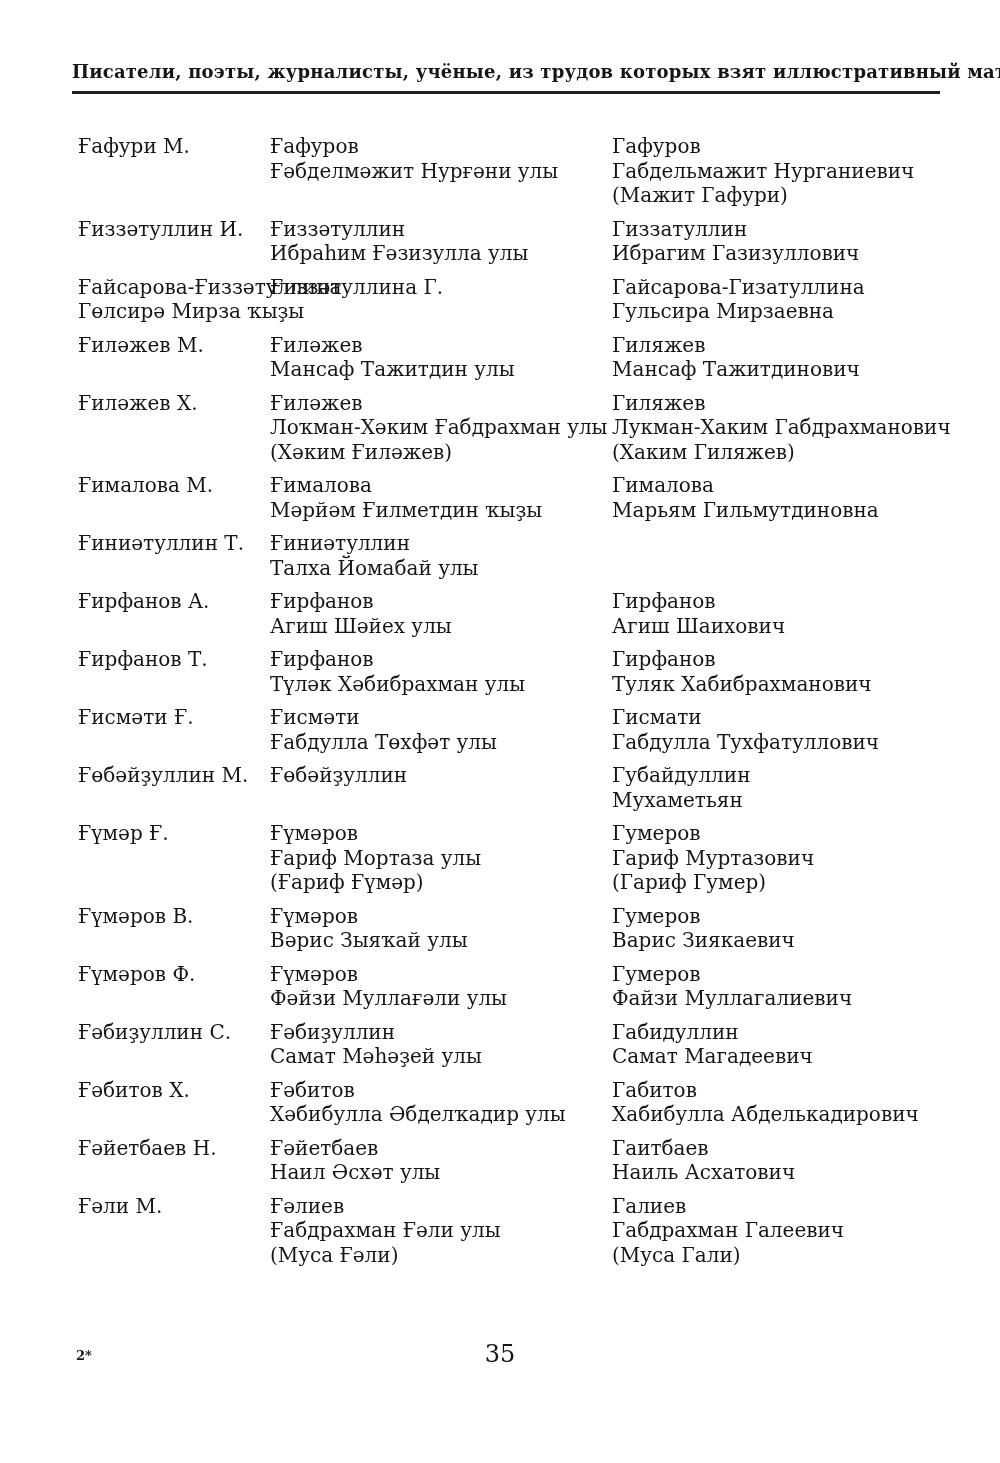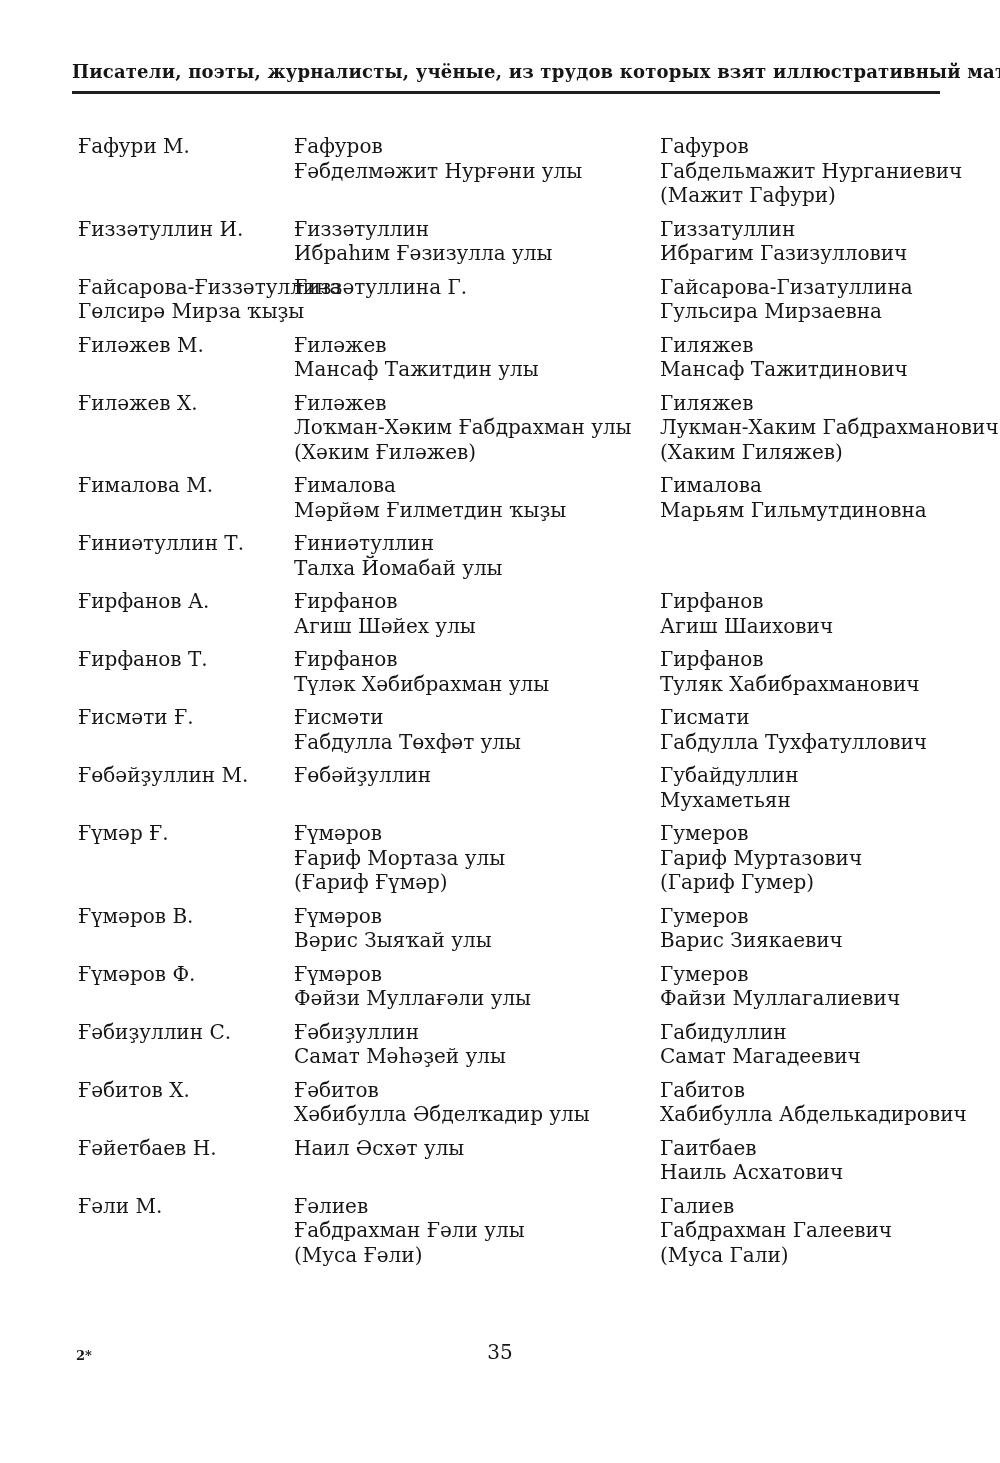--- a/index.html
+++ b/index.html
@@ -35,42 +35,41 @@
   .name-list {
     position: absolute;
     top: 134px;
     left: 78px;
     width: 895px;
   }
   .row {
     display: grid;
     grid-template-columns: 192px 342px 1fr;
     margin-bottom: 9px;
-    gap: 24px;
   }
   .cell { min-width: 0; }
   .cell .line {
     font-size: 20px;
     line-height: 24.5px;
     white-space: nowrap;
   }
   .footer-sig {
     position: absolute;
     top: 1348px;
     left: 76px;
     font-size: 13px;
     font-weight: bold;
   }
   .page-number {
     position: absolute;
     top: 1340px;
     left: 0;
     width: 1000px;
     text-align: center;
-    font-size: 20px;
+    font-size: 24px;
   }
 </style>
 </head>
 <body>
 
 <div class="page-title">Писатели, поэты, журналисты, учёные, из трудов которых взят иллюстративный материал</div>
 
 <div class="header-divider"></div>
 
 <div class="name-list" id="name-list">
@@ -280,20 +279,21 @@
       <div class="cell">
         <div class="line">Габитов</div>
         <div class="line">Хабибулла Абделькадирович</div>
       </div>
     </div>
     <div class="row">
       <div class="cell">
         <div class="line">Ғәйетбаев Н.</div>
       </div>
       <div class="cell">
+        <div class="line">Ғәйетбаев</div>
         <div class="line">Наил Әсхәт улы</div>
       </div>
       <div class="cell">
         <div class="line">Гаитбаев</div>
         <div class="line">Наиль Асхатович</div>
       </div>
     </div>
     <div class="row">
       <div class="cell">
         <div class="line">Ғәли М.</div>

